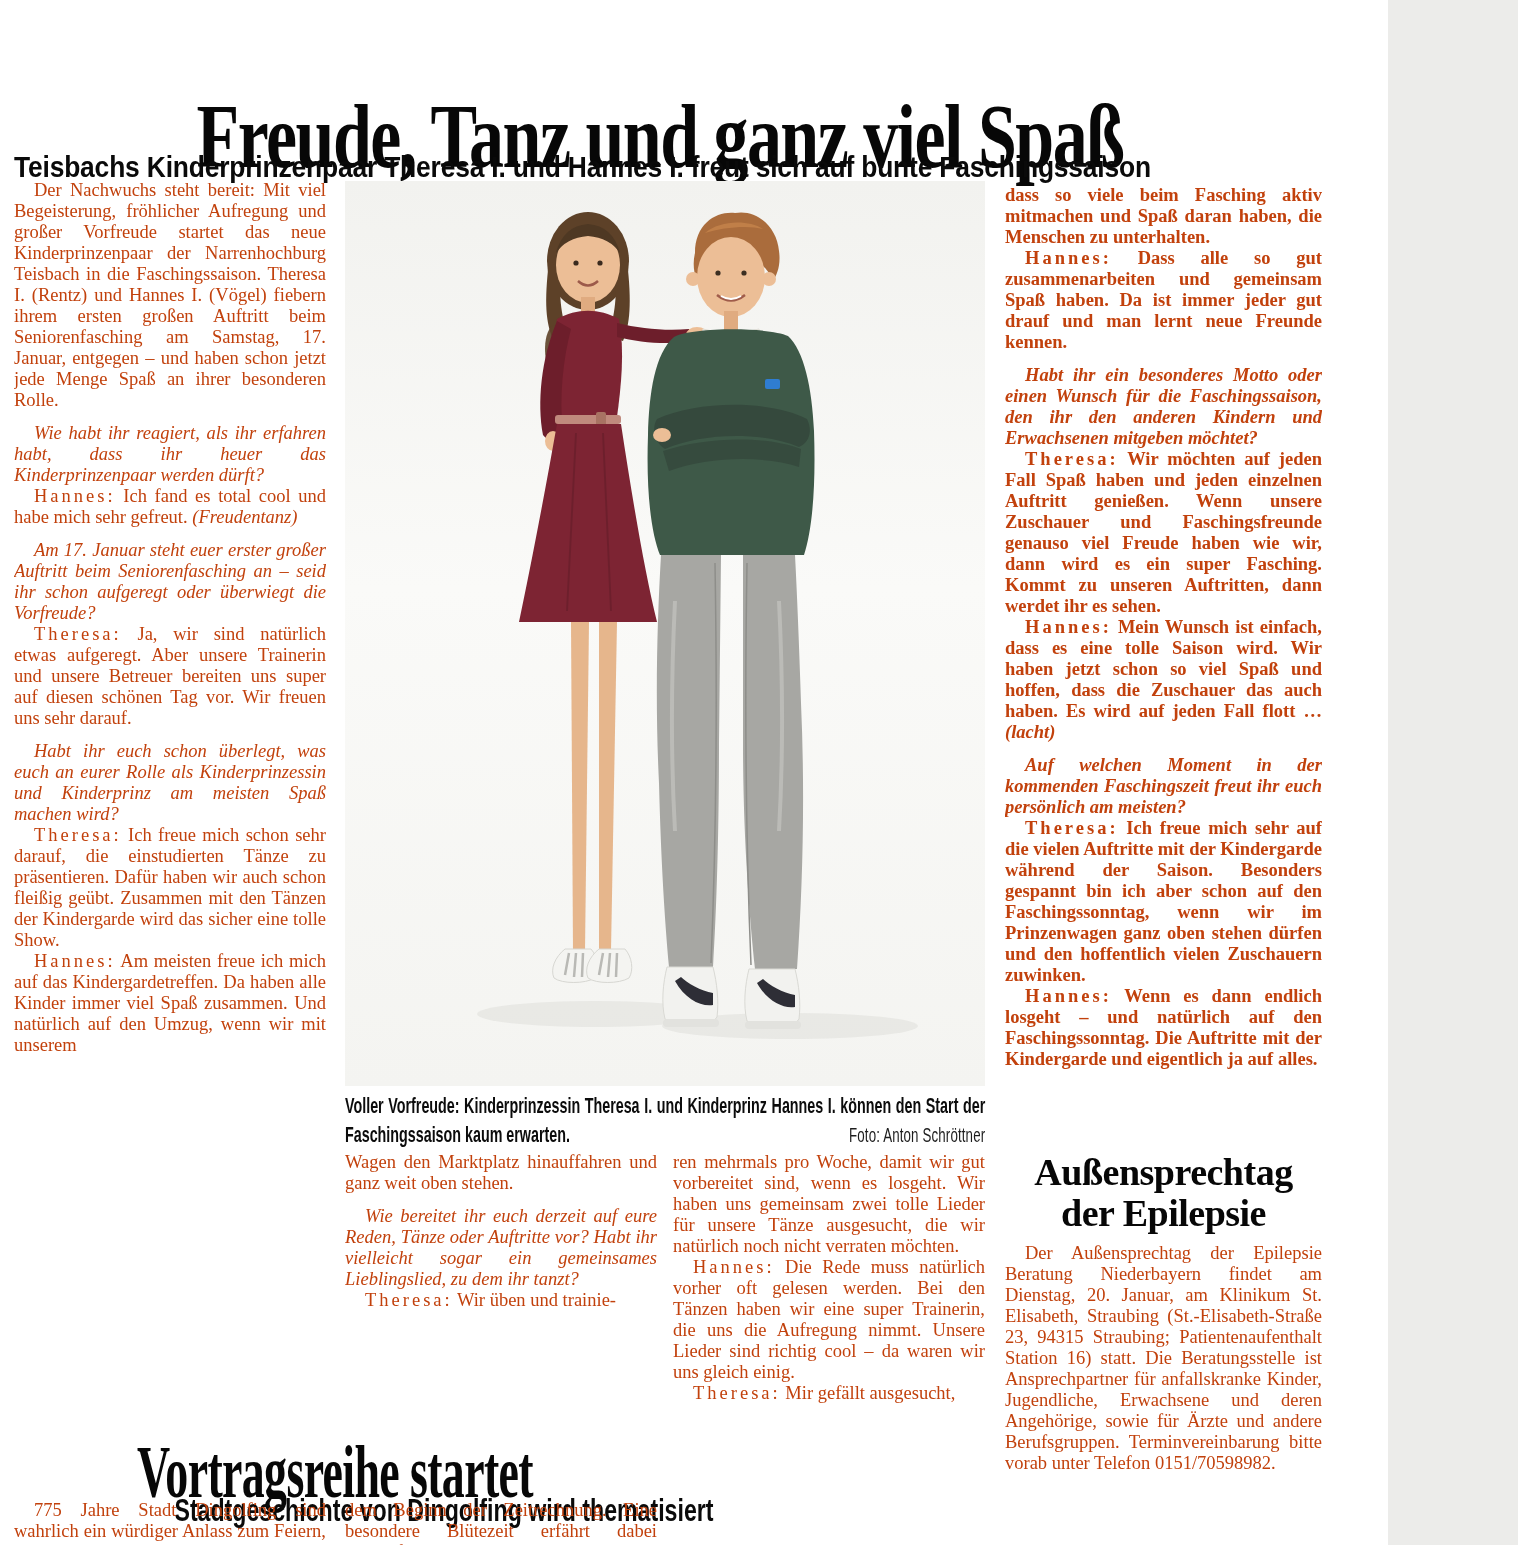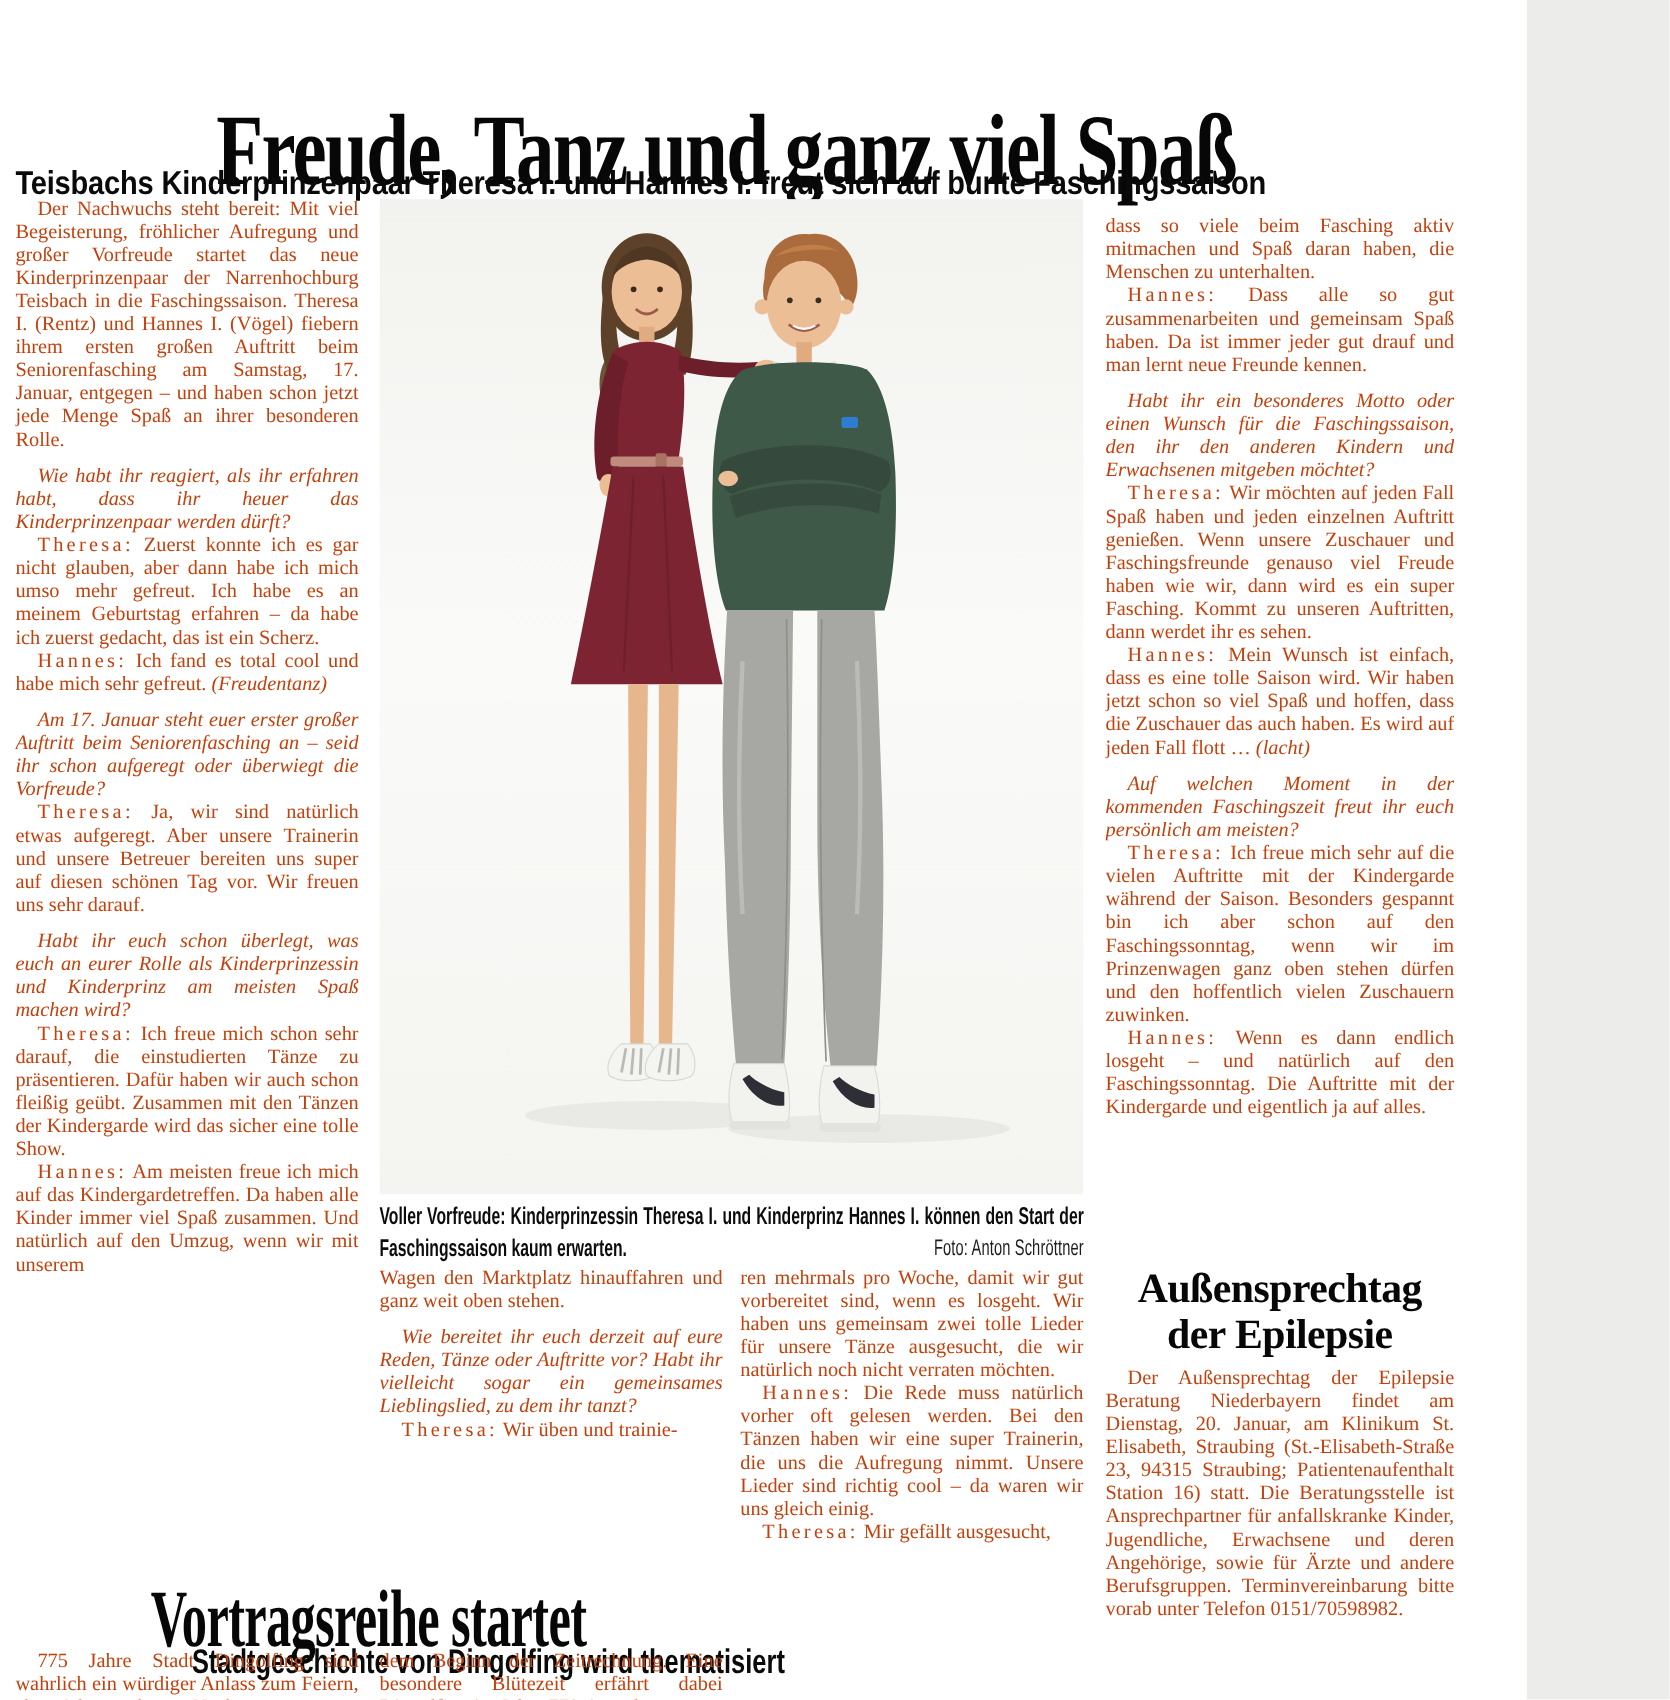--- a/index.html
+++ b/index.html
@@ -33,21 +33,21 @@
   }
   .col p.para{margin:0;text-indent:20px;}
   .col p.para.noindent{text-indent:0;}
   .col p.para.gap{margin-top:12px;}
   .speaker{letter-spacing:3px;}
   .i{font-style:italic;}
 
   .col1{left:14px;top:180px;width:312px;max-height:1195px;}
   .col2{left:345px;top:1152px;width:312px;}
   .col3{left:673px;top:1152px;width:312px;max-height:393px;}
-  .col4{left:1005px;top:196px;width:317px;max-height:962px;}
+  .col4{left:1005px;top:185px;width:317px;max-height:962px;font-weight:bold;}
 
   
   .photo{left:345px;top:181px;width:640px;height:905px;}
   .photo svg{display:block;}
 
   
   .caption{
     left:345px;top:1091px;width:985px;
     transform:scaleX(0.65);transform-origin:0 0;
     font-family:"Liberation Sans","DejaVu Sans",sans-serif;
@@ -86,21 +86,20 @@
 <body>
 
 <div class="right-bar" style="left:1388px;"></div>
 
 <h1 class="abs main-headline">Freude, Tanz und ganz viel Spaß</h1>
 <h2 class="abs main-subheadline">Teisbachs Kinderprinzenpaar Theresa I. und Hannes I. freut sich auf bunte Faschingssaison</h2>
 
 <div class="abs col col1">
     <p class="para"><span>Der Nachwuchs steht bereit: Mit viel Begeisterung, fröhlicher Aufregung und großer Vorfreude startet das neue Kinderprinzenpaar der Narrenhochburg Teisbach in die Faschingssaison. Theresa I. (Rentz) und Hannes I. (Vögel) fiebern ihrem ersten großen Auftritt beim Seniorenfasching am Samstag, 17. Januar, entgegen – und haben schon jetzt jede Menge Spaß an ihrer besonderen Rolle.</span></p>
     <p class="para gap"><span class="i">Wie habt ihr reagiert, als ihr erfahren habt, dass ihr heuer das Kinderprinzenpaar werden dürft?</span></p>
-    <p class="para"><span class="speaker">Theresa:</span> <span>Zuerst konnte ich es gar nicht glauben, aber dann habe ich mich umso mehr gefreut. Ich habe es an meinem Geburtstag erfahren – da habe ich zuerst gedacht, das ist ein Scherz.</span></p>
     <p class="para"><span class="speaker">Hannes:</span> <span>Ich fand es total cool und habe mich sehr gefreut. </span><span class="i">(Freudentanz)</span></p>
     <p class="para gap"><span class="i">Am 17. Januar steht euer erster großer Auftritt beim Seniorenfasching an – seid ihr schon aufgeregt oder überwiegt die Vorfreude?</span></p>
     <p class="para"><span class="speaker">Theresa:</span> <span>Ja, wir sind natürlich etwas aufgeregt. Aber unsere Trainerin und unsere Betreuer bereiten uns super auf diesen schönen Tag vor. Wir freuen uns sehr darauf.</span></p>
     <p class="para gap"><span class="i">Habt ihr euch schon überlegt, was euch an eurer Rolle als Kinderprinzessin und Kinderprinz am meisten Spaß machen wird?</span></p>
     <p class="para"><span class="speaker">Theresa:</span> <span>Ich freue mich schon sehr darauf, die einstudierten Tänze zu präsentieren. Dafür haben wir auch schon fleißig geübt. Zusammen mit den Tänzen der Kindergarde wird das sicher eine tolle Show.</span></p>
     <p class="para"><span class="speaker">Hannes:</span> <span>Am meisten freue ich mich auf das Kindergardetreffen. Da haben alle Kinder immer viel Spaß zusammen. Und natürlich auf den Umzug, wenn wir mit unserem</span></p>
   </div>
 
 <div class="abs photo">
   <svg width="640" height="905" viewBox="0 0 640 905" xmlns="http://www.w3.org/2000/svg">

